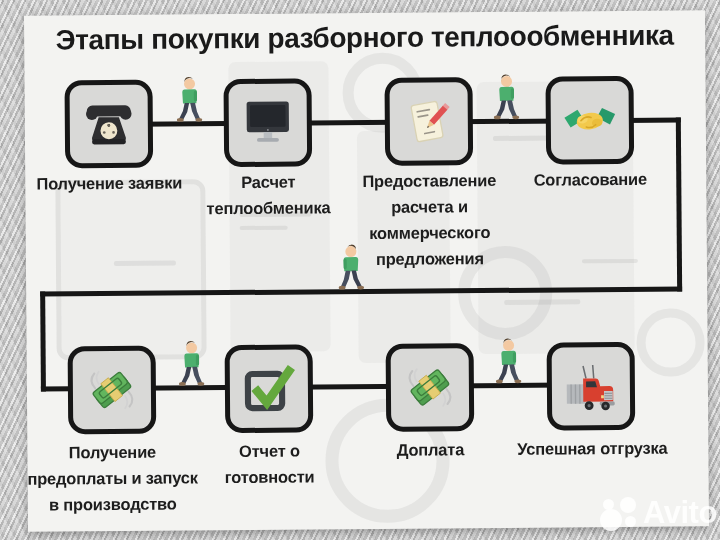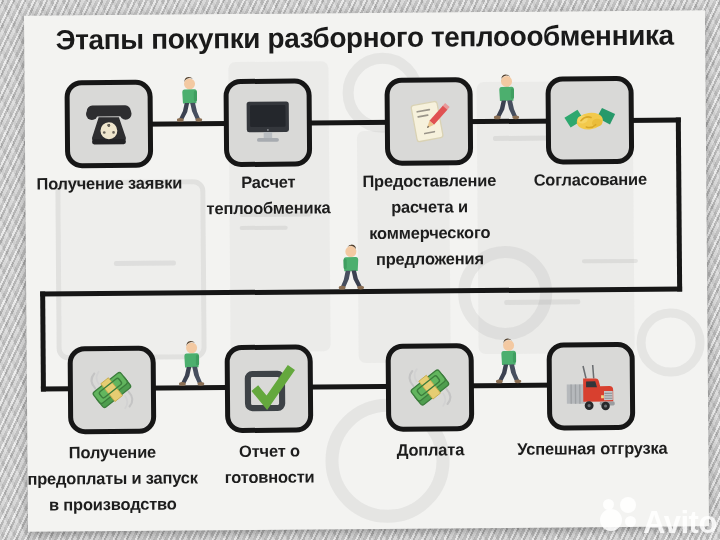--- a/index.html
+++ b/index.html
@@ -38,21 +38,21 @@
   .walker{position:absolute;z-index:3;}
   .flip{transform:scaleX(-1);}
   .ghost{position:absolute;z-index:0;}
   .gplate{background:rgba(182,182,182,.13);border-radius:7px;}
   .gplate-b{border:5px solid rgba(150,150,150,.15);background:rgba(195,195,195,.10);border-radius:12px;}
   .gring{border-radius:50%;box-sizing:border-box;border-style:solid;border-color:rgba(165,165,165,.18);}
   .gdash{background:rgba(140,140,140,.16);border-radius:2px;}
   .watermark{position:absolute;left:594px;top:494px;width:124px;height:42px;z-index:5;}
   .wm-dot{position:absolute;background:rgba(255,255,255,.85);border-radius:50%;}
   .wm-text{
-    position:absolute;left:49px;top:11px;
+    position:absolute;left:49px;top:1px;
     font-size:31px;font-weight:700;color:rgba(255,255,255,.85);letter-spacing:-0.5px;
   }
 </style>
 </head>
 <body>
 
 <svg width="0" height="0" style="position:absolute">
   <defs>
     <g id="sym-phone">
       <rect x="6" y="10" width="52" height="13" rx="6.5" fill="#2e2e30"></rect>

